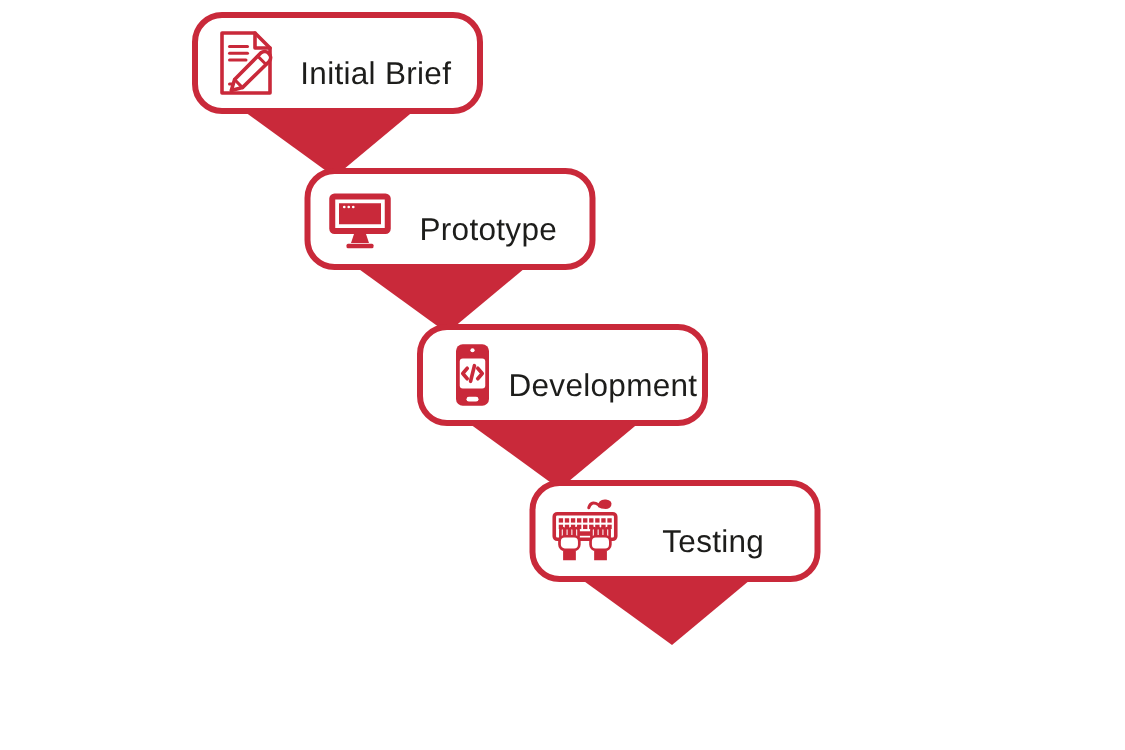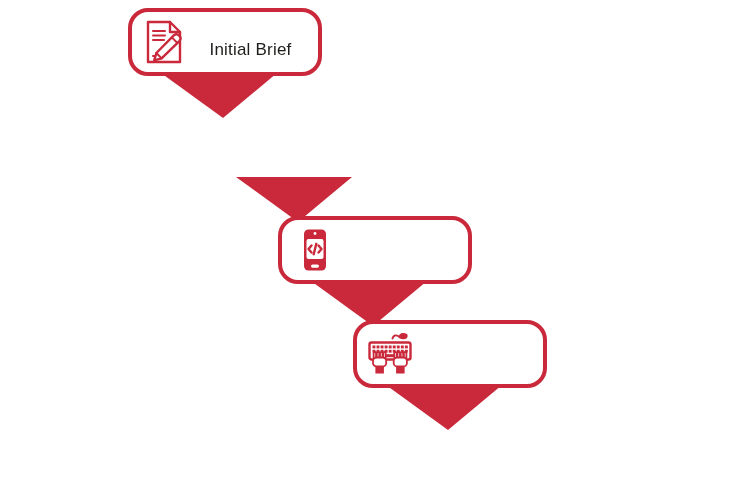--- a/index.html
+++ b/index.html
@@ -31,21 +31,21 @@
     margin-left:9px;
     flex:0 0 auto;
     display:flex;align-items:center;justify-content:center;
     color:var(--accent);
   }
   .icon svg{width:48px;height:48px;display:block;}
   .label{
     flex:1;
     text-align:center;
     padding-right:6px;
-    font-size:17px;
+    font-size:21px;
     font-weight:500;
     letter-spacing:.2px;
     color:var(--text);
     white-space:nowrap;
     margin-top:16px;
   }
 </style>
 </head>
 <body>
 
@@ -68,35 +68,51 @@
         <path d="M12 22 H23" stroke-width="2"></path>
         <path d="M12 38 H19" stroke-width="2"></path>
         <path d="M13.2 42.3 L15.4 35 L33 17.2 A4 4 0 0 1 38.6 22.8 L20.6 40.4 Z" fill="#ffffff"></path>
         <path d="M15.4 35 L20.6 40.4" stroke-width="2"></path>
         <path d="M30.8 19.4 L36.4 25" stroke-width="2"></path>
       </svg>
     </span>
     <span class="label">Initial Brief</span>
   </div>
 
+  <div class="step-box" style="left:203px;top:112px">
+    <span class="icon">
+      <svg viewBox="0 0 48 48">
+        <rect x="3.5" y="7" width="41" height="27" rx="3.5" fill="currentColor"></rect>
+        <rect x="7.5" y="11" width="33" height="19" fill="#ffffff"></rect>
+        <rect x="10" y="13.5" width="28" height="14" fill="currentColor"></rect>
+        <circle cx="13.5" cy="16" r="0.9" fill="#ffffff"></circle>
+        <circle cx="16.5" cy="16" r="0.9" fill="#ffffff"></circle>
+        <circle cx="19.5" cy="16" r="0.9" fill="#ffffff"></circle>
+        <polygon points="20,34 28,34 30,40 18,40" fill="currentColor"></polygon>
+        <rect x="15" y="40.5" width="18" height="3" rx="1" fill="currentColor"></rect>
+      </svg>
+    </span>
+    <span class="label">Prototype</span>
+  </div>
 
   <div class="step-box" style="left:278px;top:216px">
     <span class="icon">
       <svg viewBox="0 0 48 48">
         <rect x="13" y="3.5" width="22" height="41" rx="4.5" fill="currentColor"></rect>
         <circle cx="24" cy="7.5" r="1.4" fill="#ffffff"></circle>
         <rect x="20" y="38.5" width="8" height="3.2" rx="1.6" fill="#ffffff"></rect>
         <rect x="15.5" y="13" width="17" height="20" rx="2" fill="#ffffff"></rect>
         <g fill="none" stroke="currentColor" stroke-width="2.4" stroke-linecap="round" stroke-linejoin="round">
           <polyline points="20.5,19.5 17.5,23 20.5,26.5"></polyline>
           <polyline points="27.5,19.5 30.5,23 27.5,26.5"></polyline>
           <line x1="25.3" y1="17.8" x2="22.7" y2="28.2"></line>
         </g>
       </svg>
     </span>
+    <span class="label">Development</span>
   </div>
 
   <div class="step-box" style="left:353px;top:320px">
     <span class="icon">
       <svg viewBox="0 0 48 48">
         <path d="M33 6.5 Q28 3.5 26.5 8.5" fill="none" stroke="currentColor" stroke-width="2" stroke-linecap="round"></path>
         <path d="M32.5 7.5 Q33 2.5 38 3 Q42.5 3.5 41.5 7 Q40.5 9.8 36.5 9.2 Q33 8.8 32.5 7.5 Z" fill="currentColor"></path>
         <rect x="3.5" y="12.5" width="41" height="17" rx="2" fill="#ffffff" stroke="currentColor" stroke-width="2.4"></rect>
         <g fill="currentColor">
           <rect x="6.5" y="15.5" width="2.9" height="2.9"></rect>
@@ -128,16 +144,17 @@
           <rect x="28.3" y="22" width="2.5" height="7" rx="1.25"></rect>
           <rect x="31.5" y="22" width="2.5" height="7" rx="1.25"></rect>
           <rect x="34.7" y="22" width="2.5" height="7" rx="1.25"></rect>
           <rect x="37.9" y="22" width="2.5" height="7" rx="1.25"></rect>
           <rect x="27.7" y="27.5" width="13.2" height="9" rx="3.5"></rect>
         </g>
         <rect x="9.4" y="37" width="8.5" height="6.5" fill="currentColor"></rect>
         <rect x="30.1" y="37" width="8.5" height="6.5" fill="currentColor"></rect>
       </svg>
     </span>
+    <span class="label">Testing</span>
   </div>
 
 
 </div>
 
 </body></html>

